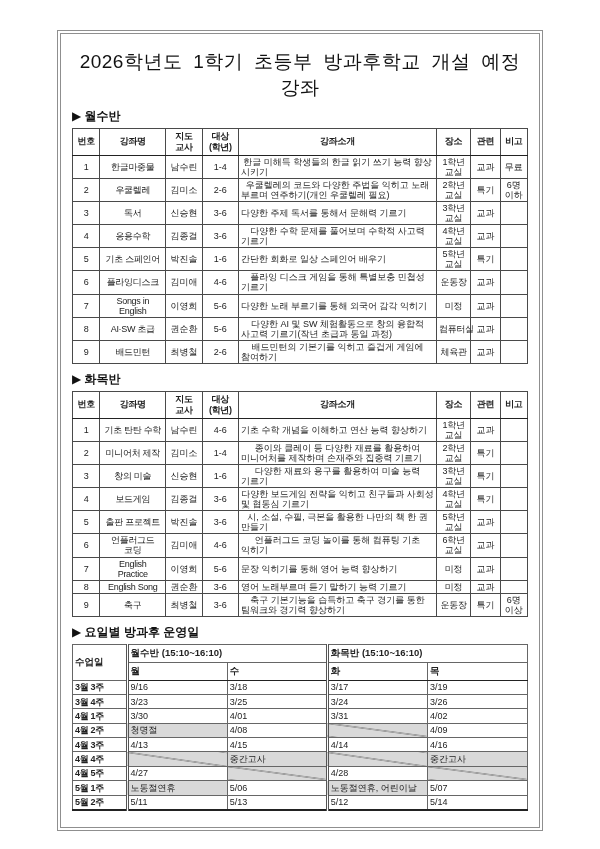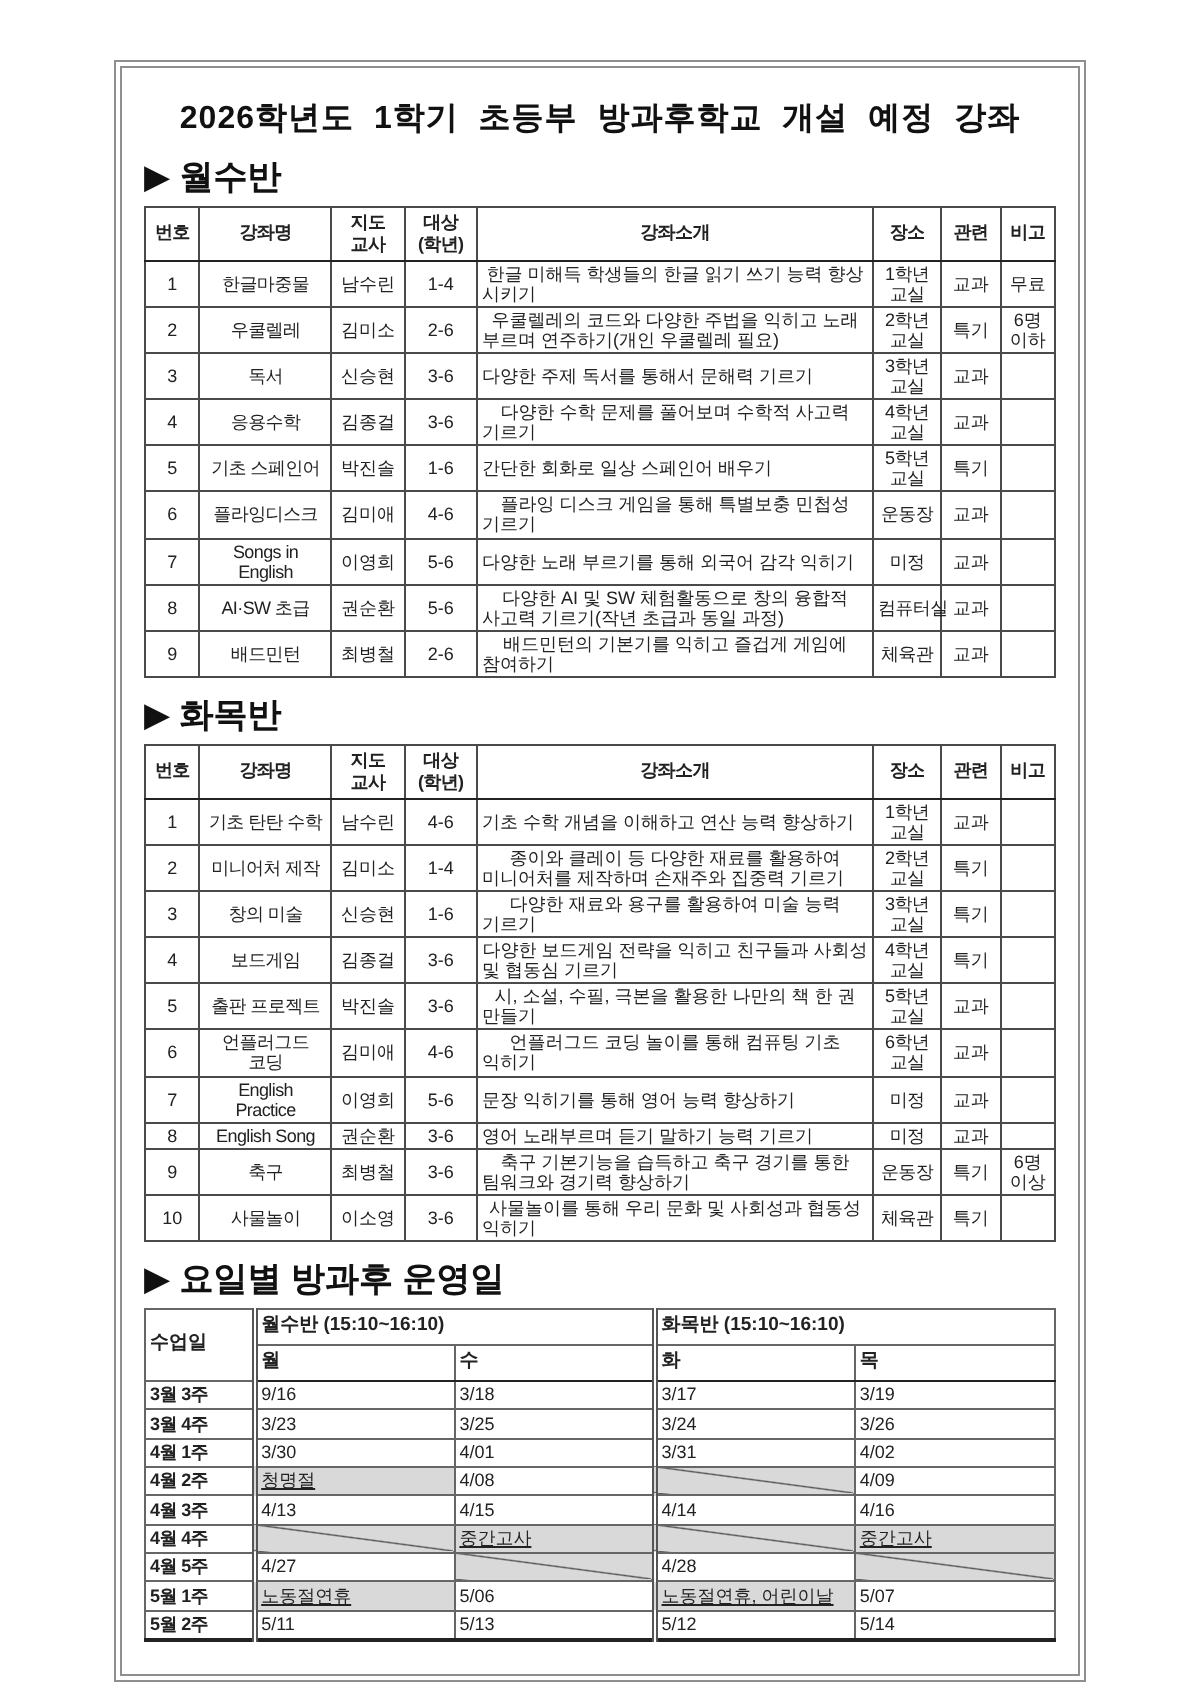--- a/index.html
+++ b/index.html
@@ -10,25 +10,25 @@
   }
   .frame{
     box-sizing:border-box;
     width:486px;
     margin:30px auto 0;
     border:4px double #8f8f8f;
     padding:6px 11px 16px;
     min-height:792px;
   }
   .title{
-    font-size:16px;font-weight:bold;text-align:center;
+    font-size:19px;font-weight:normal;text-align:center;
     letter-spacing:0.5px;word-spacing:5px;
     margin:9px 0 7px;color:#111;
   }
-  .sec{font-size:17px;font-weight:bold;margin:7px 0 3px;color:#111;}
+  .sec{font-size:12px;font-weight:bold;margin:7px 0 3px;color:#111;}
   table{width:100%;border-collapse:collapse;table-layout:fixed;}
 
   
   .course{border:1.5px solid #222;margin-bottom:2px;}
   .course th,.course td{
     border:1px solid #4a4a4a;
     font-size:9px;line-height:1.12;
     padding:1px 2px;text-align:center;vertical-align:middle;
     color:#222;
   }
@@ -48,21 +48,21 @@
   .sched{border:1.5px solid #222;border-bottom:2.5px solid #222;}
   .sched th,.sched td{
     border:1px solid #666;
     font-size:9px;line-height:1.15;
     padding:1.5px 2px;text-align:left;vertical-align:middle;color:#222;
   }
   .sched thead th{font-weight:bold;font-size:9.5px;padding:3px 2px;}
   .sched thead tr:last-child th{border-bottom:1.5px solid #222;}
   .sched th.week{font-weight:bold;letter-spacing:-0.3px;margin-top:10px;}
   .dbl{border-left:3px double #555 !important;}
-  .ev{background:#d9d9d9;text-decoration:underline;}
+  .ev{background:#d9d9d9;}
   .diag{
     background-color:#d9d9d9;
     background-image:linear-gradient(to top right,
       rgba(0,0,0,0) calc(50% - 0.7px), #555 50%, rgba(0,0,0,0) calc(50% + 0.7px));
   }
 </style>
 </head>
 <body>
 
 <div class="frame">
@@ -315,30 +315,20 @@
           <td class="c-no">9</td>
           <td class="c-name">축구</td>
           <td class="c-teacher">최병철</td>
           <td class="c-grade">3-6</td>
           <td class="c-intro">축구 기본기능을 습득하고 축구 경기를 통한 팀워크와 경기력 향상하기</td>
           <td class="c-place">운동장</td>
           <td class="c-rel">특기</td>
           <td class="c-remark">6명
 이상</td>
         </tr>
-        <tr>
-          <td class="c-no">10</td>
-          <td class="c-name">사물놀이</td>
-          <td class="c-teacher">이소영</td>
-          <td class="c-grade">3-6</td>
-          <td class="c-intro">사물놀이를 통해 우리 문화 및 사회성과 협동성 익히기</td>
-          <td class="c-place">체육관</td>
-          <td class="c-rel">특기</td>
-          <td class="c-remark"></td>
-        </tr>
       </tbody>
   </table>
 
   <div class="sec">▶ 요일별 방과후 운영일</div>
   <table class="sched">
     <colgroup>
       <col style="width:12%">
         <col style="width:22%">
         <col style="width:22%">
         <col style="width:22%">

